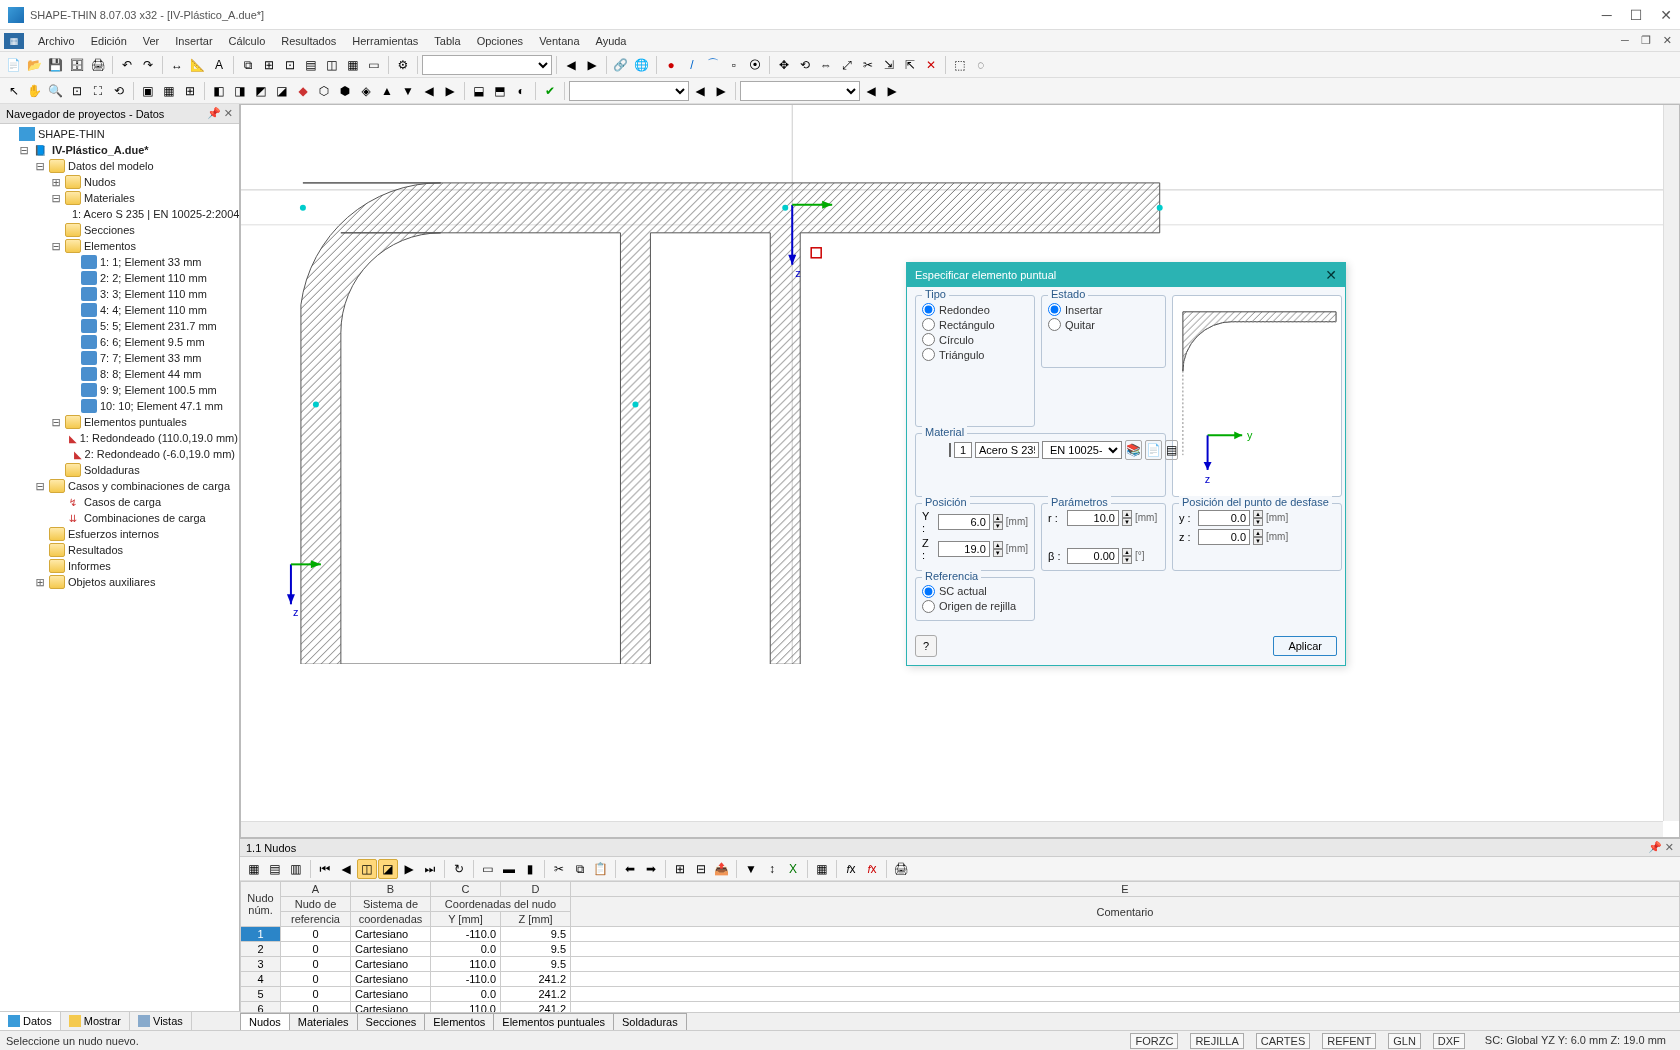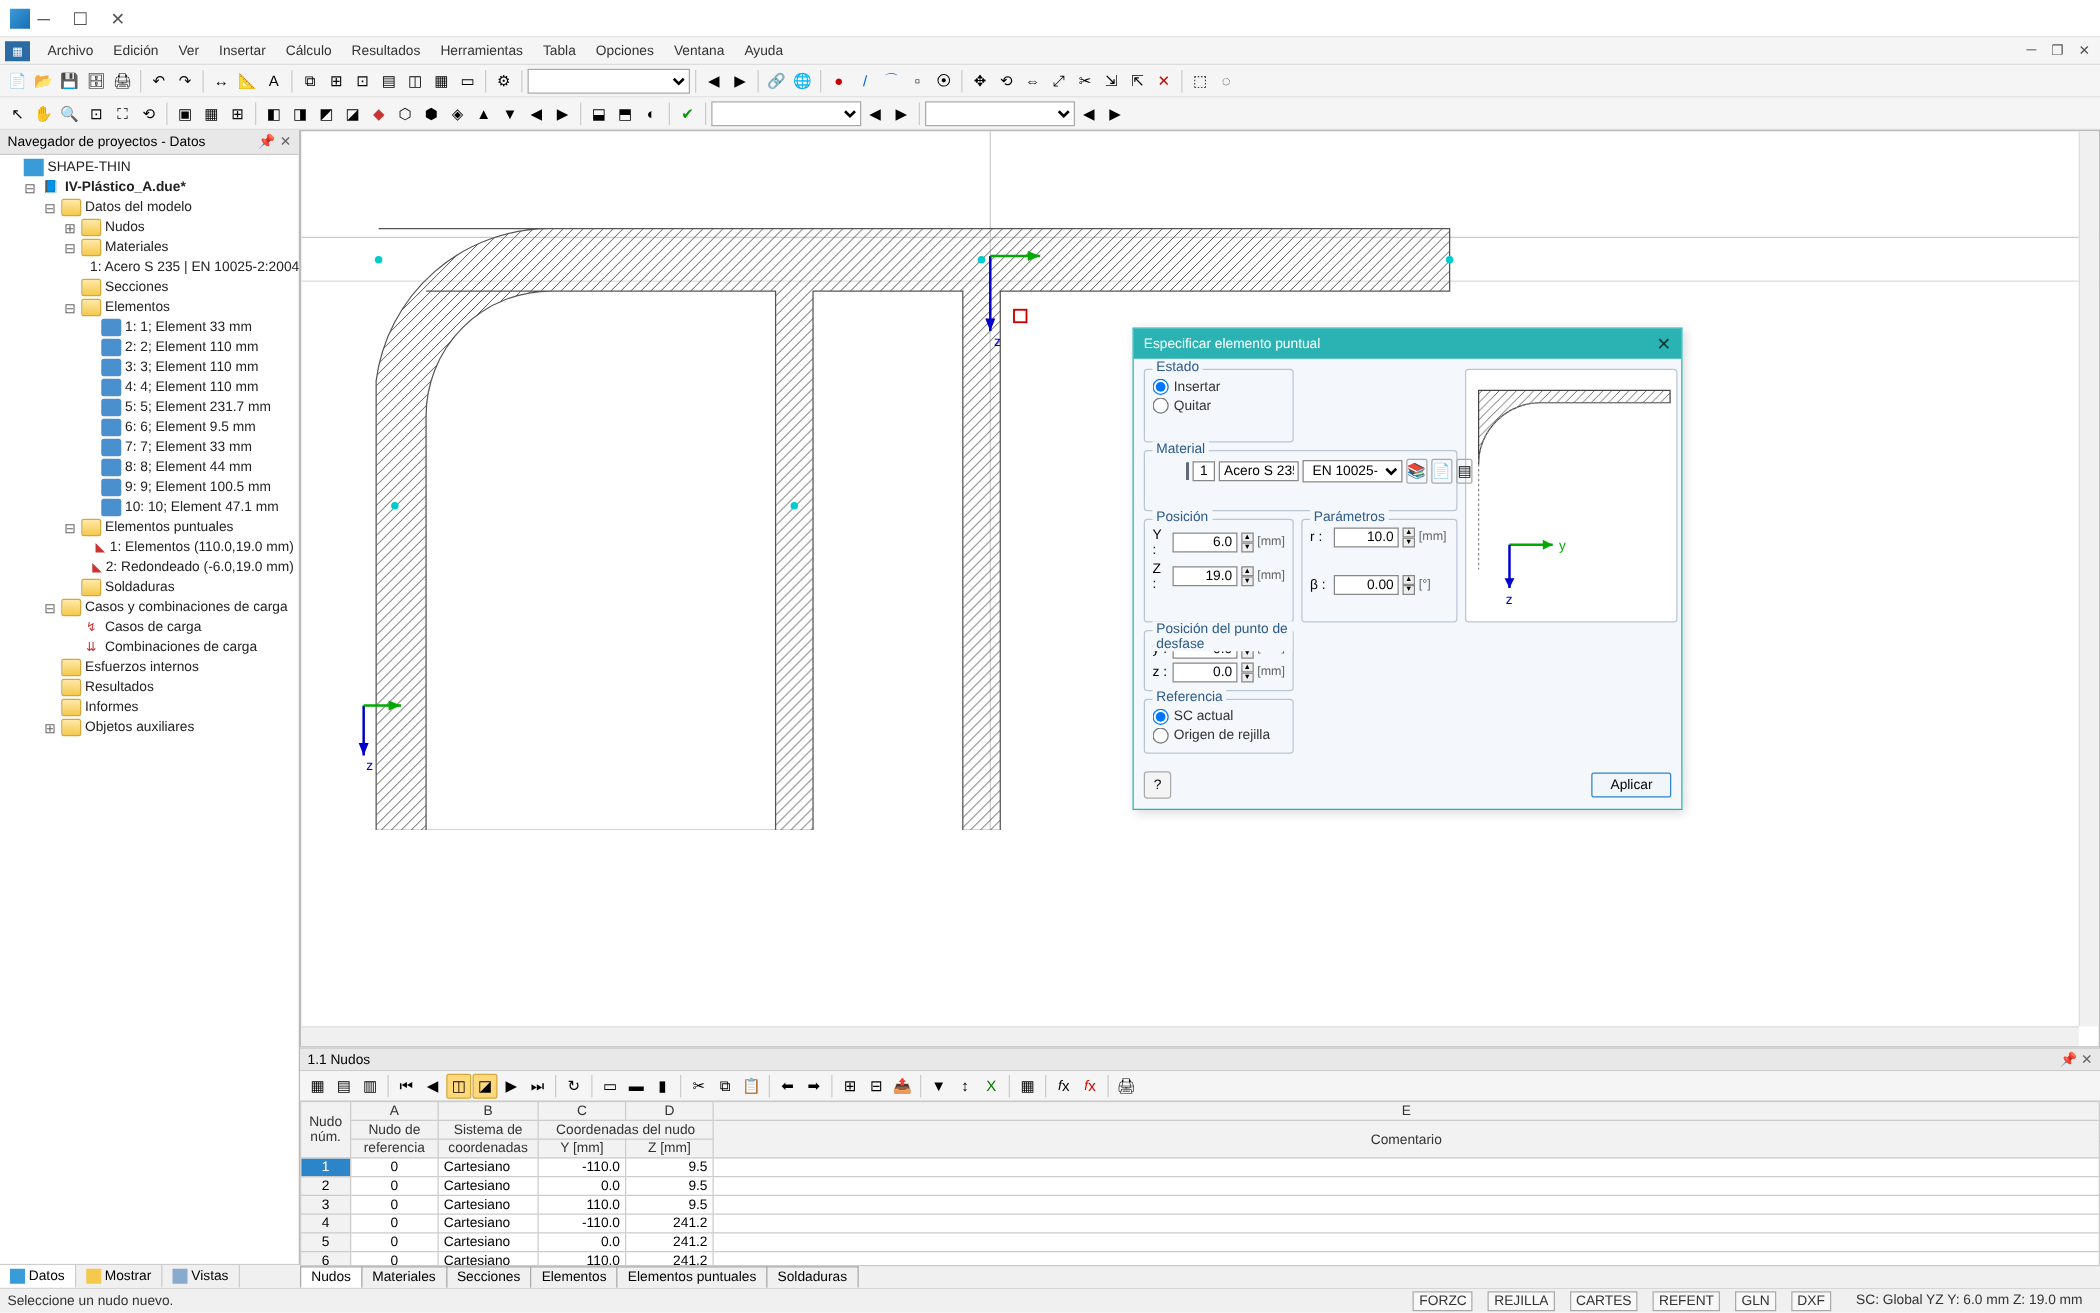--- a/index.html
+++ b/index.html
@@ -95,20 +95,21 @@
 .dialog-footer .apply { margin-left: auto; padding: 3px 14px; border: 1.5px solid #2b85c8; background: #f0f6fc; cursor:pointer; border-radius: 2px; }
 
 svg .hatch { fill: url(#hatch); stroke: #555; stroke-width: 1; }
 
 </style>
 </head>
 <body>
 
 <div class="titlebar">
   <div class="app-icon"></div>
+  <div class="title">SHAPE-THIN 8.07.03 x32 - [IV-Plástico_A.due*]</div>
   <div class="win-btns">
     <span>─</span>
     <span>☐</span>
     <span>✕</span>
   </div>
 </div>
 
 <div class="menubar">
   <div class="mdi-icon">▦</div>
   <div class="menu-item">Archivo</div>
@@ -319,21 +320,21 @@
           <span>10: 10; Element 47.1 mm</span>
         </div>
       <div class="tree-item ind-3">
           <span class="tree-exp">⊟</span>
           <span class="tree-icon ti-folder"></span>
           <span>Elementos puntuales</span>
         </div>
       <div class="tree-item ind-4">
           <span class="tree-exp"></span>
           <span class="tree-icon" style="color:#c33">◣</span>
-          <span>1: Elementos  (110.0,19.0 mm)</span>
+          <span>1: Redondeado  (110.0,19.0 mm)</span>
         </div>
       <div class="tree-item ind-4">
           <span class="tree-exp"></span>
           <span class="tree-icon" style="color:#c33">◣</span>
           <span>2: Redondeado  (-6.0,19.0 mm)</span>
         </div>
       <div class="tree-item ind-3">
           <span class="tree-exp"></span>
           <span class="tree-icon ti-folder"></span>
           <span>Soldaduras</span>
@@ -584,20 +585,39 @@
 </div>
 
 <div class="dialog">
   <div class="dialog-title">
     <span>Especificar elemento puntual</span>
     <span class="close">✕</span>
   </div>
   <div class="dialog-body">
 
 
+    <div class="group" style="grid-row:1/3">
+      <div class="group-title">Tipo</div>
+      <label>
+          <input type="radio" name="tipo" checked="" style=""> 
+          <span>Redondeo</span>
+        </label>
+      <label>
+          <input type="radio" name="tipo" style=""> 
+          <span>Rectángulo</span>
+        </label>
+      <label>
+          <input type="radio" name="tipo" style=""> 
+          <span>Círculo</span>
+        </label>
+      <label>
+          <input type="radio" name="tipo" style=""> 
+          <span>Triángulo</span>
+        </label>
+    </div>
 
     <div class="preview-pane">
       <svg width="100%" height="100%" viewBox="0 0 170 200">
         <defs>
             <pattern id="h2" patternUnits="userSpaceOnUse" width="7" height="7">
               <path d="M-2,2 l4,-4 M0,7 l7,-7 M5,9 l4,-4" stroke="#555" stroke-width="0.7"></path>
             </pattern>
           </defs>
         <path d="M 10,15 L 165,15 L 165,25 L 60,25 A 50 50 0 0 0 10,75 Z" fill="url(#h2)" stroke="#444"></path>
         <path d="M 60,25 L 165,25 L 165,25 L 60,25 A 50 50 0 0 0 10,75 L 10,160" fill="none" stroke="#888" stroke-dasharray="2,2"></path>

